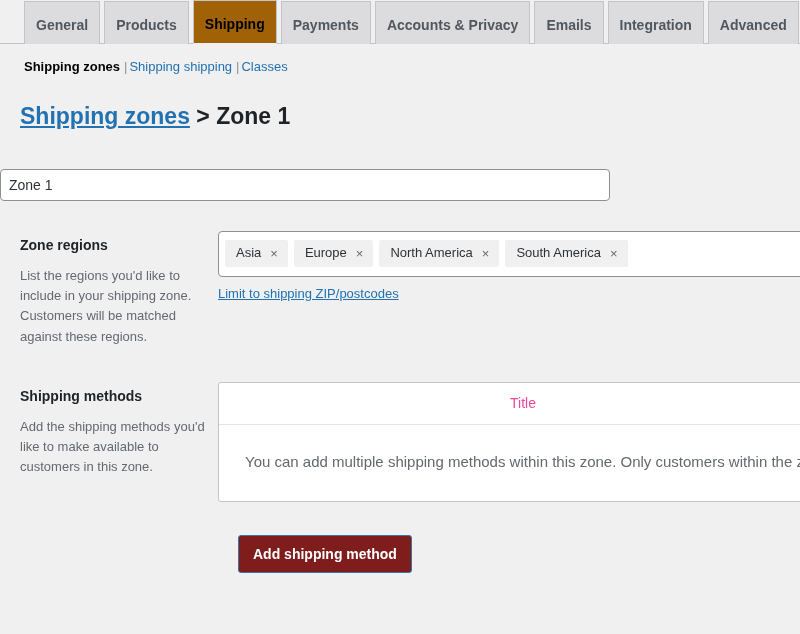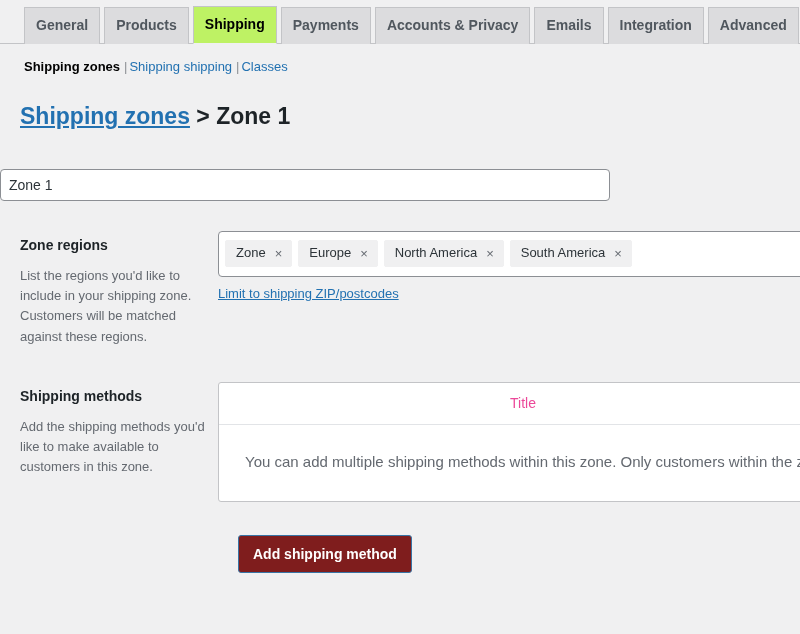--- a/index.html
+++ b/index.html
@@ -27,30 +27,30 @@
     display: flex;
     align-items: flex-end;
   }
   .nav-tab {
     display: inline-block;
     background: #dcdcde;
     color: #50575e;
     font-size: 14px;
     line-height: 1.71;
     font-weight: 600;
-    padding: 6px 11px 6px;
+    padding: 12px 11px 6px;
     margin: 0 4px -1px 0;
     border: 1px solid #c3c4c7;
     border-bottom: none;
     text-decoration: none;
     white-space: nowrap;
     box-sizing: border-box;
   }
   .nav-tab.active {
-    background: #bef264;
+    background: #a16207;
     border-bottom: 1px solid #f0f0f1;
     color: #000;
     font-weight: 700;
   }
 
   
   .subsubsub {
     margin: 0;
     padding: 10px 0 0 24px;
     font-size: 13px;
@@ -277,21 +277,21 @@
   </div>
 
   <div class="row">
     <div class="th">
       <span class="th-label">Zone regions</span>
       <span class="th-desc">List the regions you'd like to include in your shipping zone. Customers will be matched against these regions.</span>
     </div>
     <div class="td">
       <div class="select2-box">
         <span class="chip">
-          <span>Zone</span>
+          <span>Asia</span>
           <span class="chip-x">×</span>
         </span>
         <span class="chip">
           <span>Europe</span>
           <span class="chip-x">×</span>
         </span>
         <span class="chip">
           <span>North America</span>
           <span class="chip-x">×</span>
         </span>

